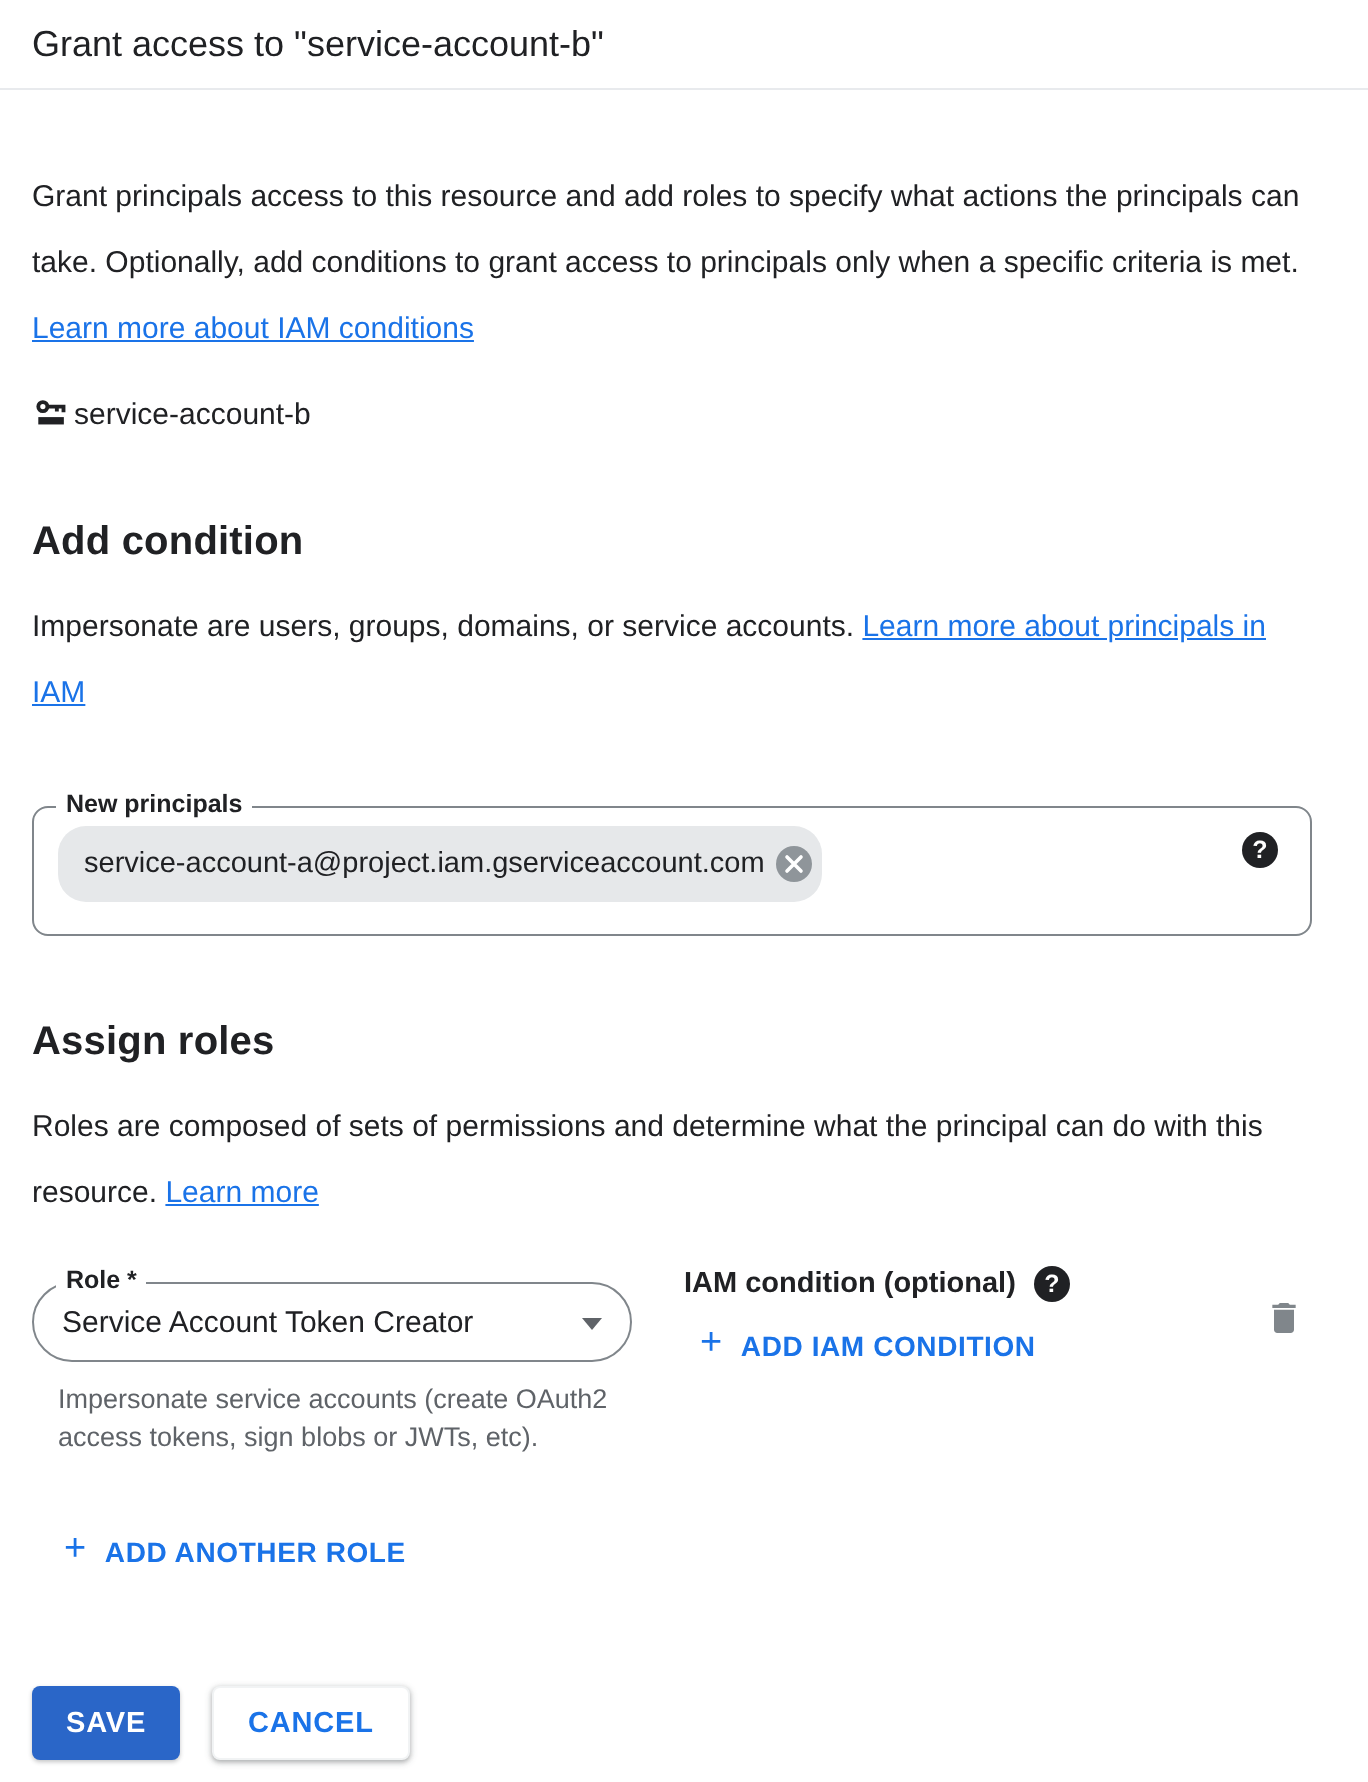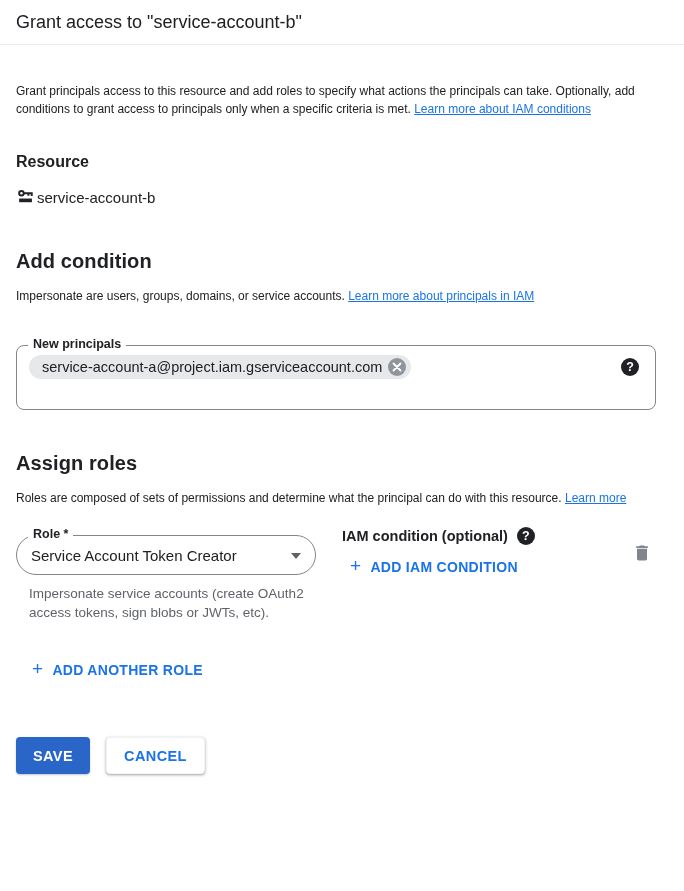--- a/index.html
+++ b/index.html
@@ -4,40 +4,40 @@
 <style>
   * { margin: 0; padding: 0; box-sizing: border-box; }
   html, body { width: 684px; height: 891px; background: #fff; overflow: hidden; }
   body { font-family: "Liberation Sans", sans-serif; color: #202124; }
 
   .dialog-header { padding: 12px 16px 11px; border-bottom: 1px solid #e8eaed; }
   .dialog-title { font-size: 18px; font-weight: 400; color: #202124; }
 
   .main { padding: 0 28px 0 16px; }
 
-  .body-text { font-size: 12px; line-height: 18px; color: #202124; }
+  .body-text { font-size: 15px; line-height: 33px; color: #202124; }
   .intro-p { margin-top: 37px; }
 
   a.link { color: #1a73e8; text-decoration: underline; cursor: pointer; }
 
   .section-h3 { margin-top: 35px; font-size: 16px; font-weight: 700; color: #202124; }
   .resource-row { margin-top: 16px; display: flex; align-items: center; font-size: 15px; }
   .resource-row svg { display: block; }
 
   .section-h2 { margin-top: 42px; font-size: 20px; font-weight: 700; color: #202124; letter-spacing: 0.1px; }
   .section-p { margin-top: 14px; }
 
   
   .outlined { position: relative; border: 1px solid #80868b; border-radius: 8px; background: #fff; }
   .float-label { position: absolute; top: -9px; left: 11px; background: #fff; padding: 0 5px;
                  font-size: 12.5px; font-weight: 700; color: #202124; white-space: nowrap; }
 
   .principals-field { margin-top: 40px; height: 65px; padding: 9px 61px 9px 12px; cursor: text; }
   .chip { display: inline-flex; align-items: center; gap: 6px; background: #e6e8ea; border-radius: 14px;
-          height: 24px; padding: 0 5px 0 13px; font-size: 14.5px; color: #202124; max-width: 100%; }
+          height: 38px; padding: 0 5px 0 13px; font-size: 14.5px; color: #202124; max-width: 100%; }
   .chip-x { width: 18px; height: 18px; border-radius: 50%; background: #8f959a; border: none;
             display: inline-flex; align-items: center; justify-content: center; cursor: pointer; flex: none; }
   .help-badge { width: 18px; height: 18px; border-radius: 50%; background: #202124; color: #fff;
                 font-size: 12.5px; font-weight: 700; display: inline-flex; align-items: center;
                 justify-content: center; cursor: pointer; flex: none; line-height: 1; }
   .field-help { position: absolute; right: 16px; top: 12px; }
 
   .roles-row { margin-top: 28px; display: flex; align-items: flex-start; }
   .role-col { width: 300px; flex: none; }
   .role-select { height: 40px; display: flex; align-items: center; padding: 0 38px 0 14px;
@@ -73,21 +73,20 @@
 <body>
 
 <header class="dialog-header">
   <h1 class="dialog-title">Grant access to "service-account-b"</h1>
 </header>
 
 <main class="main">
 
   <p class="body-text intro-p"><span>Grant principals access to this resource and add roles to specify what actions the principals can take. Optionally, add conditions to grant access to principals only when a specific criteria is met. </span><a class="link">Learn more about IAM conditions</a></p>
 
-  <h3 class="section-h3">Resource</h3>
   <div class="resource-row">
     <span>
       <svg width="21" height="21" viewBox="0 0 24 24">
         <circle cx="6.2" cy="7.2" r="2.6" fill="none" stroke="#202124" stroke-width="2.2"></circle>
         <path d="M8.8 7.2 H18 V10.4 M14.2 7.2 V10" fill="none" stroke="#202124" stroke-width="2.2"></path>
         <rect x="3.6" y="13.2" width="14.6" height="4.2" fill="#202124"></rect>
       </svg>
     </span>
     <span>service-account-b</span>
   </div>

